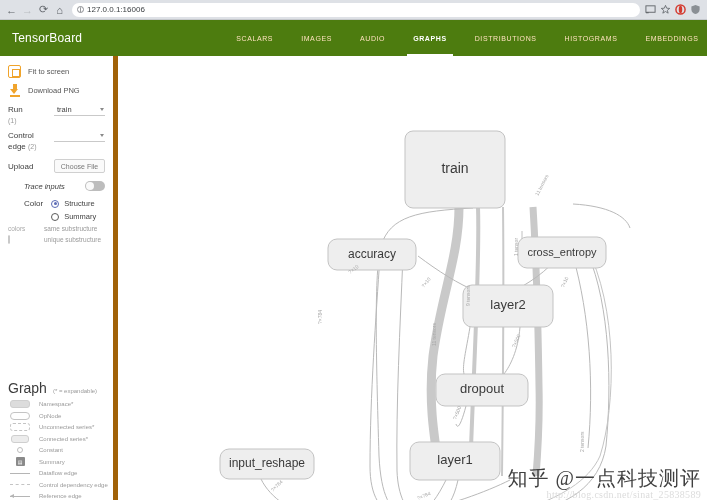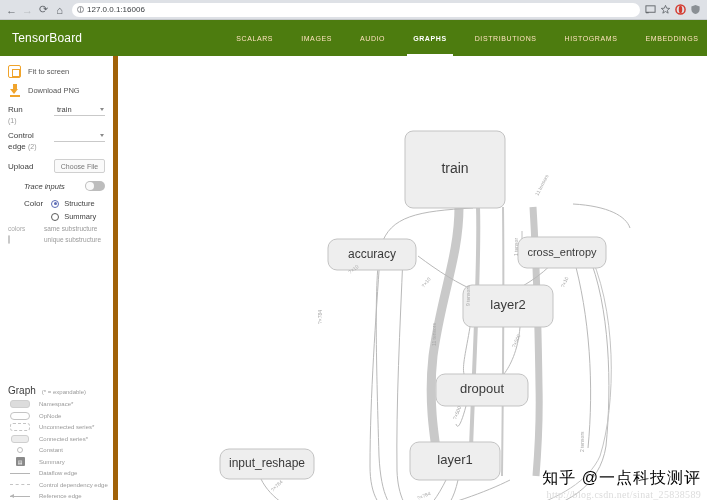--- a/index.html
+++ b/index.html
@@ -270,21 +270,21 @@
   }
 
   
   #graph-legend {
     position: absolute;
     left: 0; bottom: 0;
     width: 118px;
     padding: 0 8px 2px 8px;
   }
   .gl-title-row { display: flex; align-items: baseline; gap: 6px; padding-bottom: 3px;}
-  .gl-title { font-size: 10px; color: #3c3c3c; }
+  .gl-title { font-size: 14px; color: #3c3c3c; }
   .gl-note { font-size: 6px; color: #9a9a9a; }
   .gl-row { display: flex; align-items: center; gap: 7px; height: 11.5px; }
   .gl-sym { width: 24px; flex: none; display: flex; align-items: center; justify-content: center; }
   .gl-lab { font-size: 6px; color: #9a9a9a; white-space: nowrap; }
   .sym-ns { width: 20px; height: 8px; border-radius: 3px; background: #dcdcdc; border: 1px solid #cfcfcf;}
   .sym-op { width: 20px; height: 8px; border-radius: 5px; background: #fff; border: 1px solid #c4c4c4;}
   .sym-unc { width: 20px; height: 8px; border-radius: 3px; background: #fff; border: 1px dashed #c4c4c4; position: relative;}
   .sym-con { width: 18px; height: 8px; border-radius: 3px; background: #ececec; border: 1px solid #cfcfcf;}
   .sym-const { width: 6px; height: 6px; border-radius: 50%; border: 1px solid #bdbdbd; background: #fff;}
   .sym-sum { width: 9px; height: 9px; background: #8a8a8a; border-radius: 1px; color:#fff; font-size:5px; display:flex; align-items:center; justify-content:center;}
@@ -319,23 +319,23 @@
   }
 
   
   #watermark {
     position: absolute;
     right: 6px; bottom: 4px;
     text-align: right;
     pointer-events: none;
   }
   #wm-main {
-    font-size: 16px;
-    color: #000000;
-    font-family: Liberation Sans, sans-serif;
+    font-size: 20px;
+    color: #404040;
+    font-family: Liberation Serif, serif;
     letter-spacing: 1px;
     line-height: 22px;
   }
   #wm-sub {
     font-size: 10px;
     color: #dcdcdc;
     font-family: "Liberation Serif", serif;
     letter-spacing: .3px;
   }
 </style>

